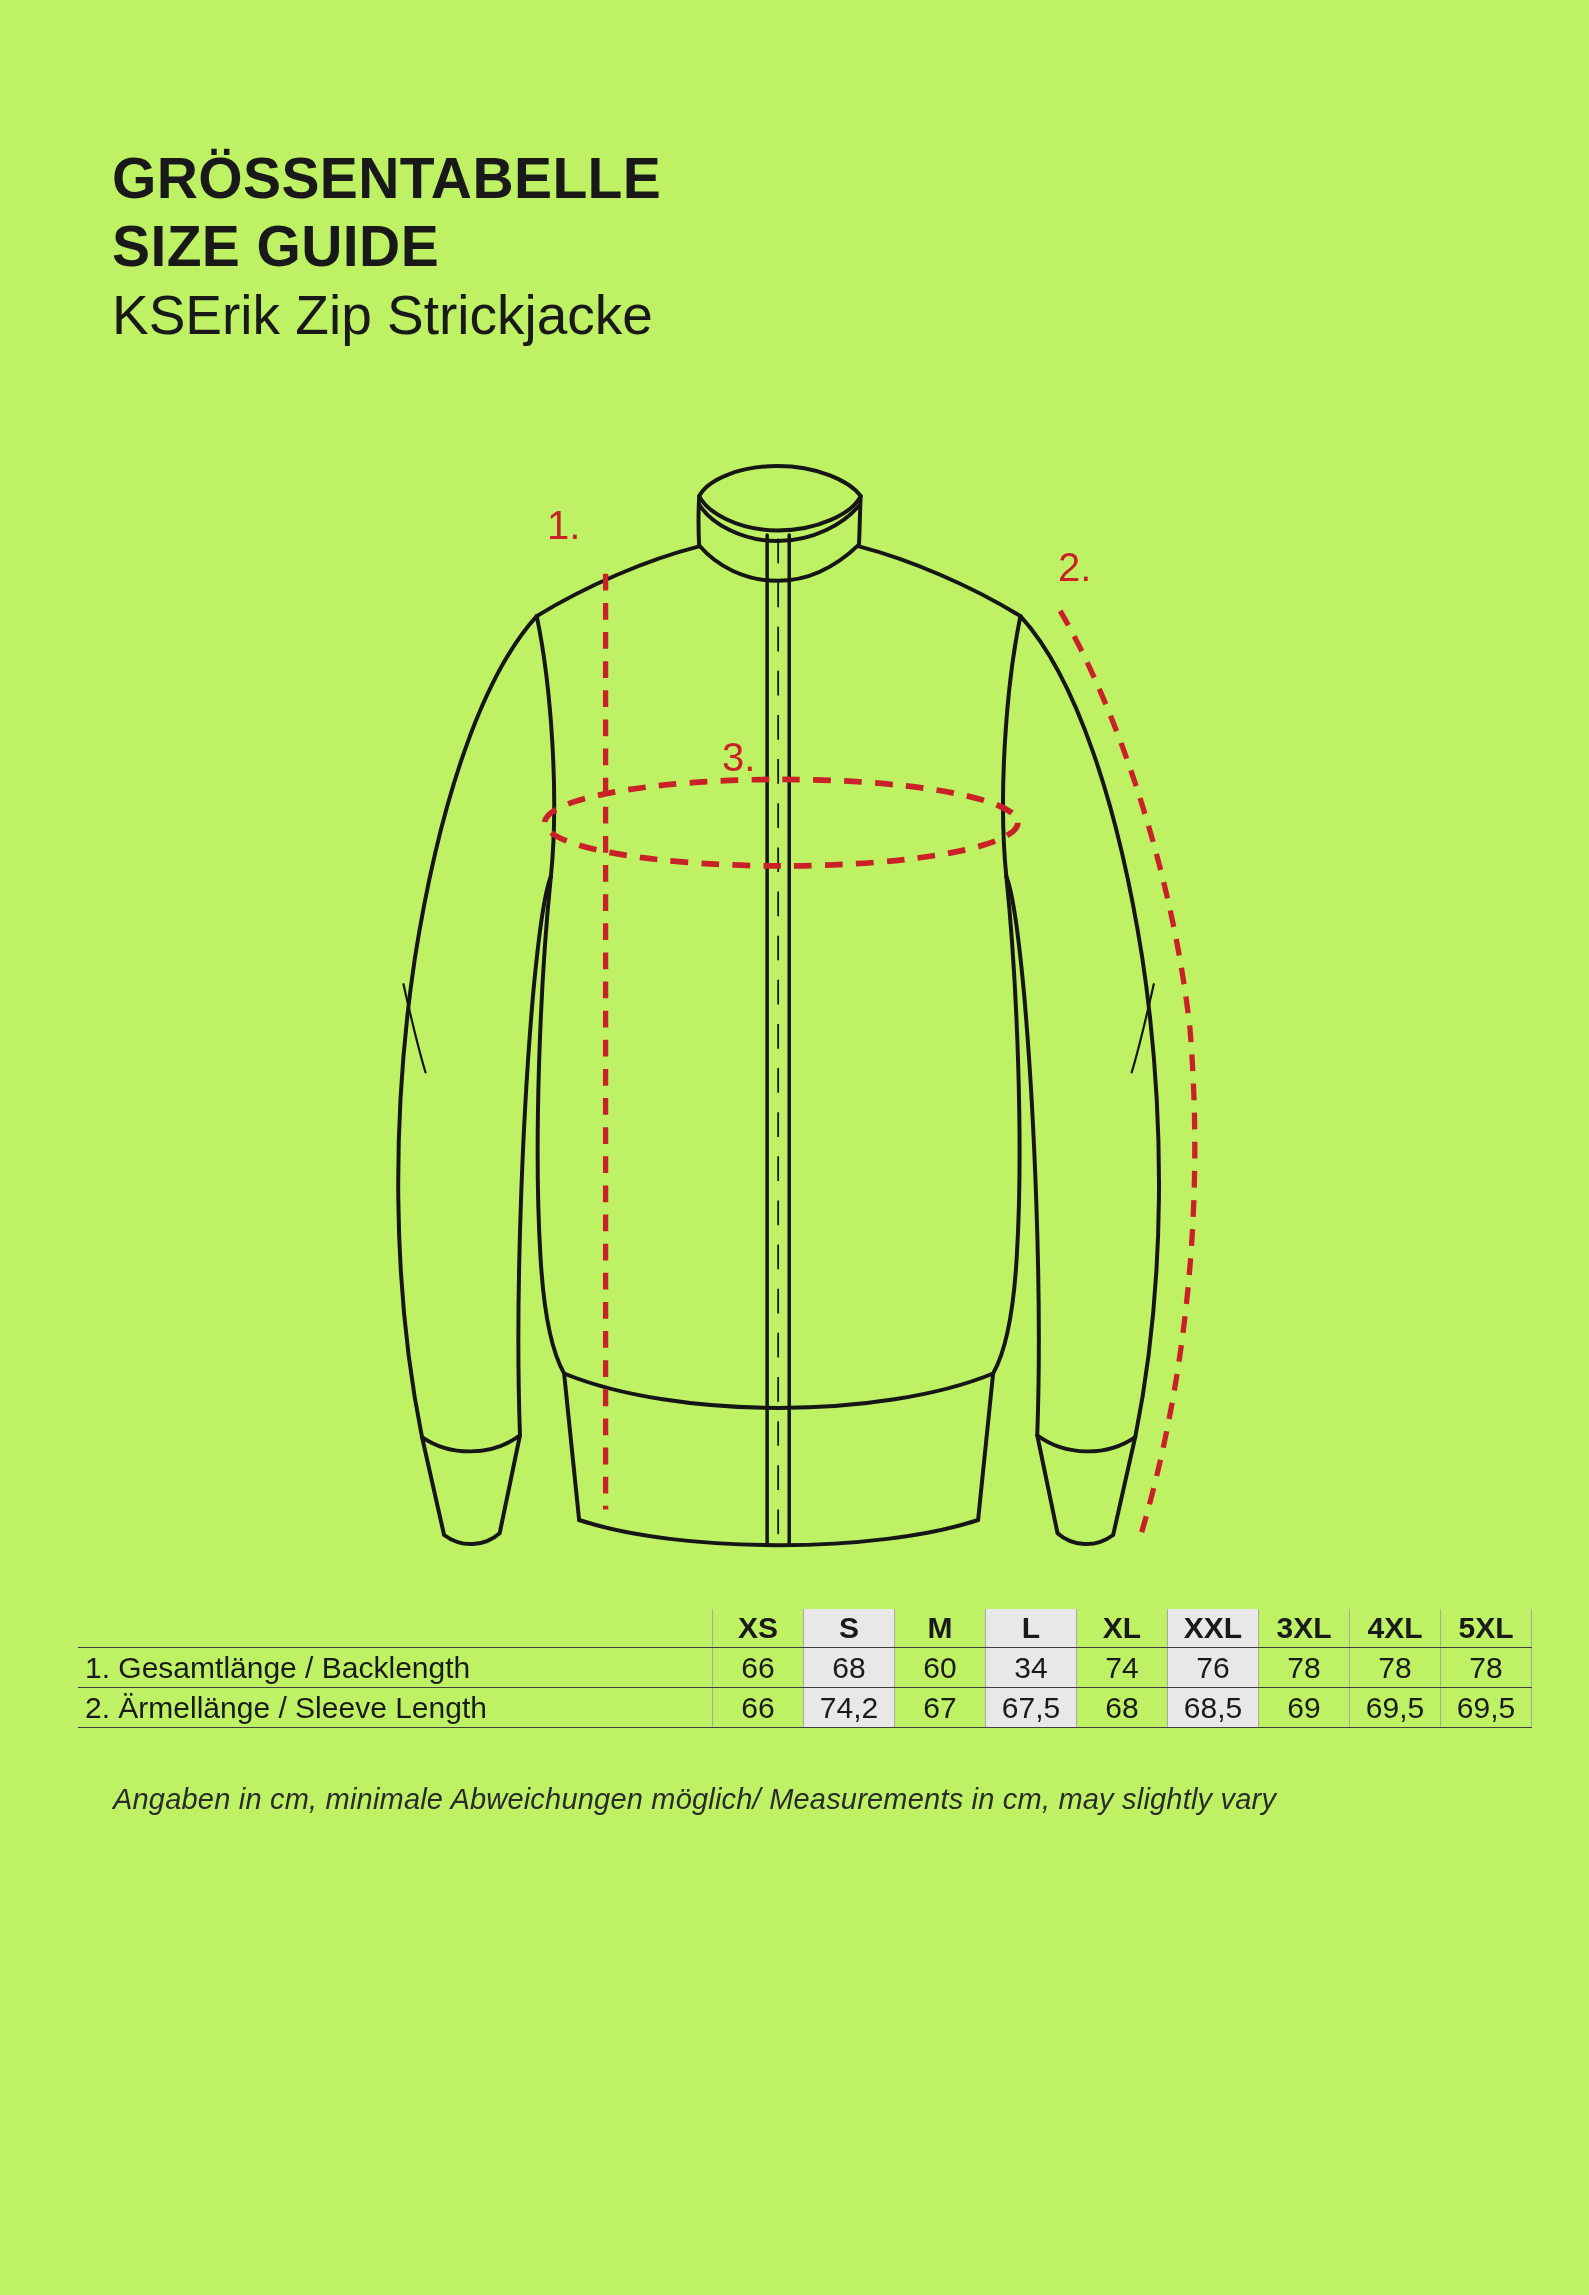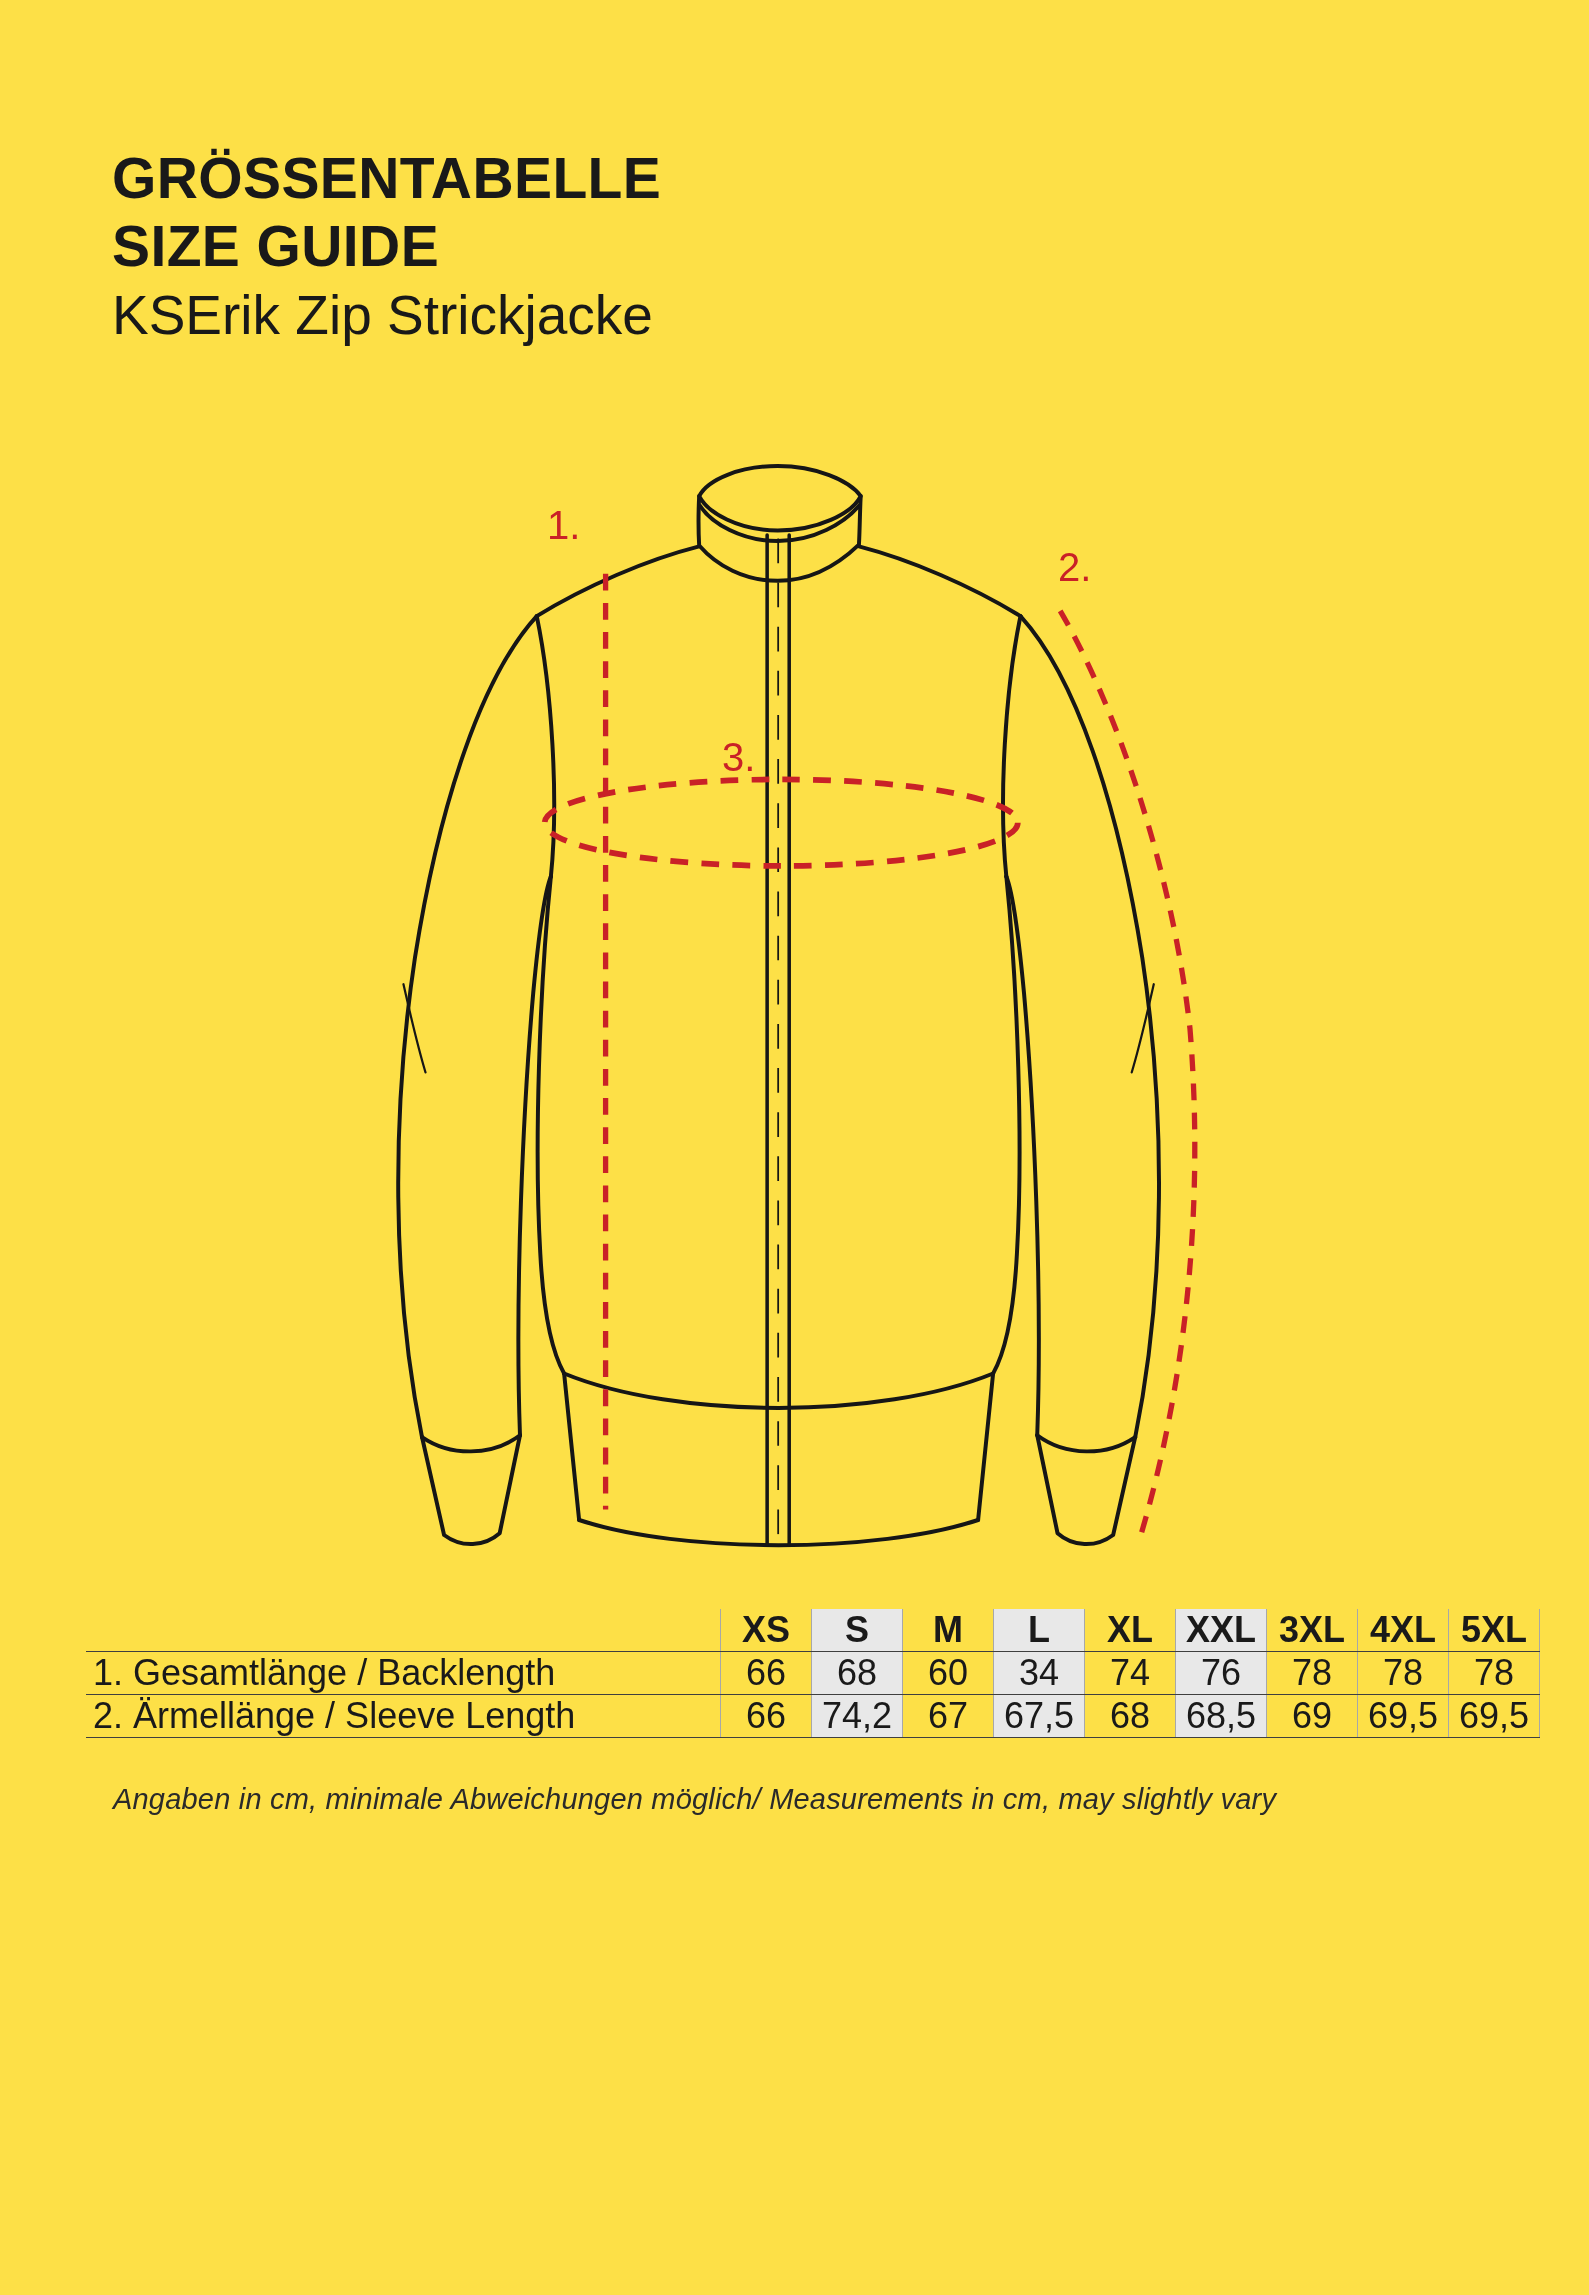--- a/index.html
+++ b/index.html
@@ -1,39 +1,39 @@
 <!DOCTYPE html>
 <html style="font-size:14px"><head>
 <meta charset="utf-8">
 <style>
   html, body { margin: 0; padding: 0; background: #ffffff; }
   .page {
     position: relative;
     width: 1589px;
     height: 2295px;
-    background: #fde047;
+    background: #bef264;
     overflow: hidden;
     font-family: "Liberation Sans", "DejaVu Sans", sans-serif;
     color: #1a1a1a;
   }
   .diagram-svg { position: absolute; left: 0; top: 0; width: 1589px; height: 2295px; }
 
   .title-block { position: absolute; left: 112px; top: 144px; }
   .title-line { font-size: 57px; font-weight: 700; line-height: 68px; letter-spacing: 0.4px; color: #191919; }
   .product-line { font-size: 55px; font-weight: 400; line-height: 68px; margin-top: 1px; color: #191919; }
 
   .mlabel { position: absolute; font-size: 40px; font-weight: 400; color: #c92127; line-height: 1; }
   .mlabel-1 { left: 547px; top: 505px; }
   .mlabel-2 { left: 1058px; top: 547px; }
   .mlabel-3 { left: 722px; top: 737px; }
 
   .size-table {
-    position: absolute; left: 86px; top: 1609px; width: 1437px;
+    position: absolute; left: 78px; top: 1609px; width: 1437px;
     border-collapse: collapse; table-layout: fixed;
-    font-size: 36px; color: #1a1a1a;
+    font-size: 30px; color: #1a1a1a;
   }
   .size-table th, .size-table td {
     width: 90px; height: 39px; padding: 0;
     text-align: center; vertical-align: middle;
     font-weight: 400;
     border-left: 1.8px solid #a8a8a8;
     border-bottom: 1.8px solid #3f3f3f;
   }
   .size-table thead th { height: 38px; font-weight: 700; }
   .size-table th:first-child, .size-table td:first-child {

